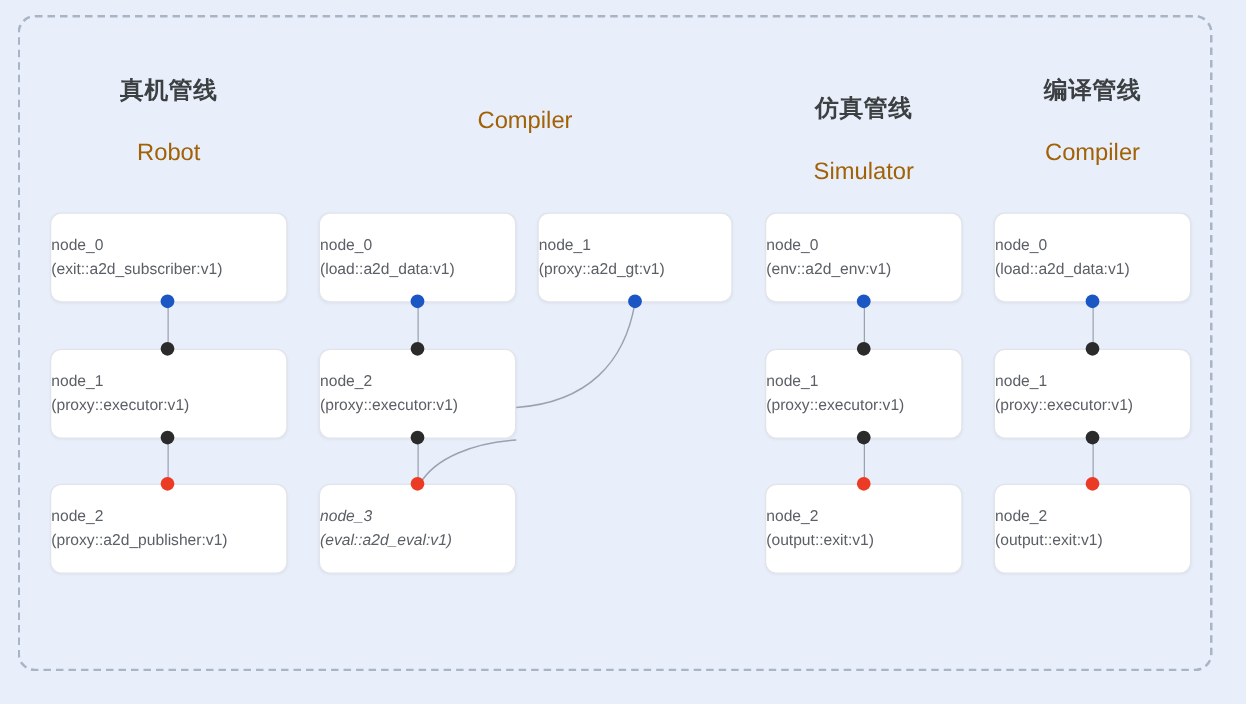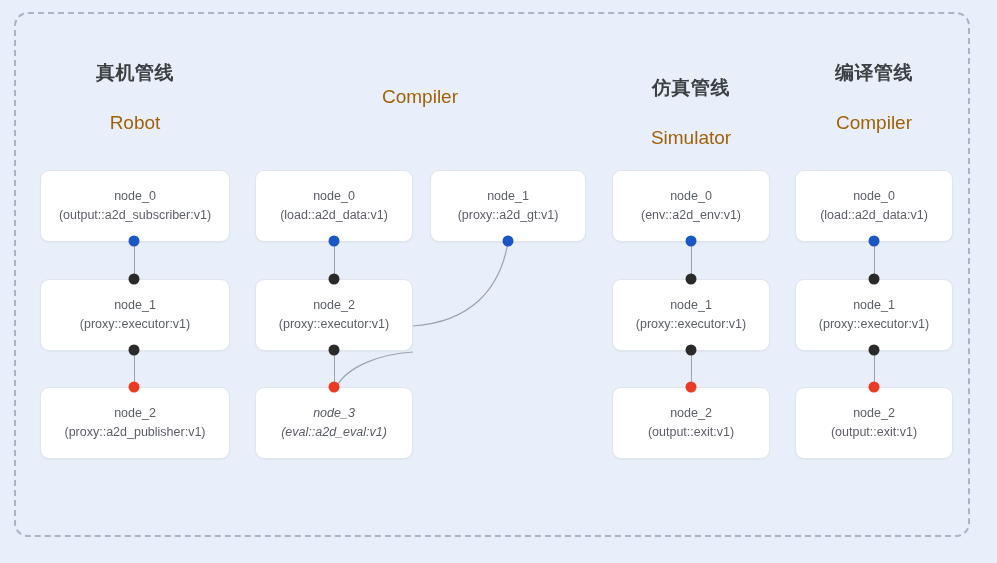--- a/index.html
+++ b/index.html
@@ -59,21 +59,21 @@
   
   .node {
     position: absolute;
     box-sizing: border-box;
     background: #ffffff;
     border: 1px solid #e1e4ea;
     border-radius: 9px;
     box-shadow: 0 1px 2px rgba(60,70,90,0.06);
     display: flex;
     flex-direction: column;
-    align-items: center;
+    align-items: flex-start;
     justify-content: center;
   }
   .node .n-title {
     font-size: 12.5px;
     color: #5b5f66;
     line-height: 19px;
     white-space: nowrap;
   }
   .node .n-sub {
     font-size: 12.5px;
@@ -132,21 +132,21 @@
   <div class="col-header" style="left:784px; top:60px; width:180px;">
     <div class="zh">编译管线</div>
     <div class="en">Compiler</div>
   </div>
 
   <div class="edge-line" style="left:134px; top:241px; height:38px;"></div>
   <div class="edge-line" style="left:134px; top:349px; height:38px;"></div>
 
   <div class="node" style="left:40px; top:170px; width:190px; height:72px;">
     <div class="n-title">node_0</div>
-    <div class="n-sub">(output::a2d_subscriber:v1)</div>
+    <div class="n-sub">(exit::a2d_subscriber:v1)</div>
   </div>
   <div class="node" style="left:40px; top:279px; width:190px; height:72px;">
     <div class="n-title">node_1</div>
     <div class="n-sub">(proxy::executor:v1)</div>
   </div>
   <div class="node" style="left:40px; top:387px; width:190px; height:72px;">
     <div class="n-title">node_2</div>
     <div class="n-sub">(proxy::a2d_publisher:v1)</div>
   </div>
 

